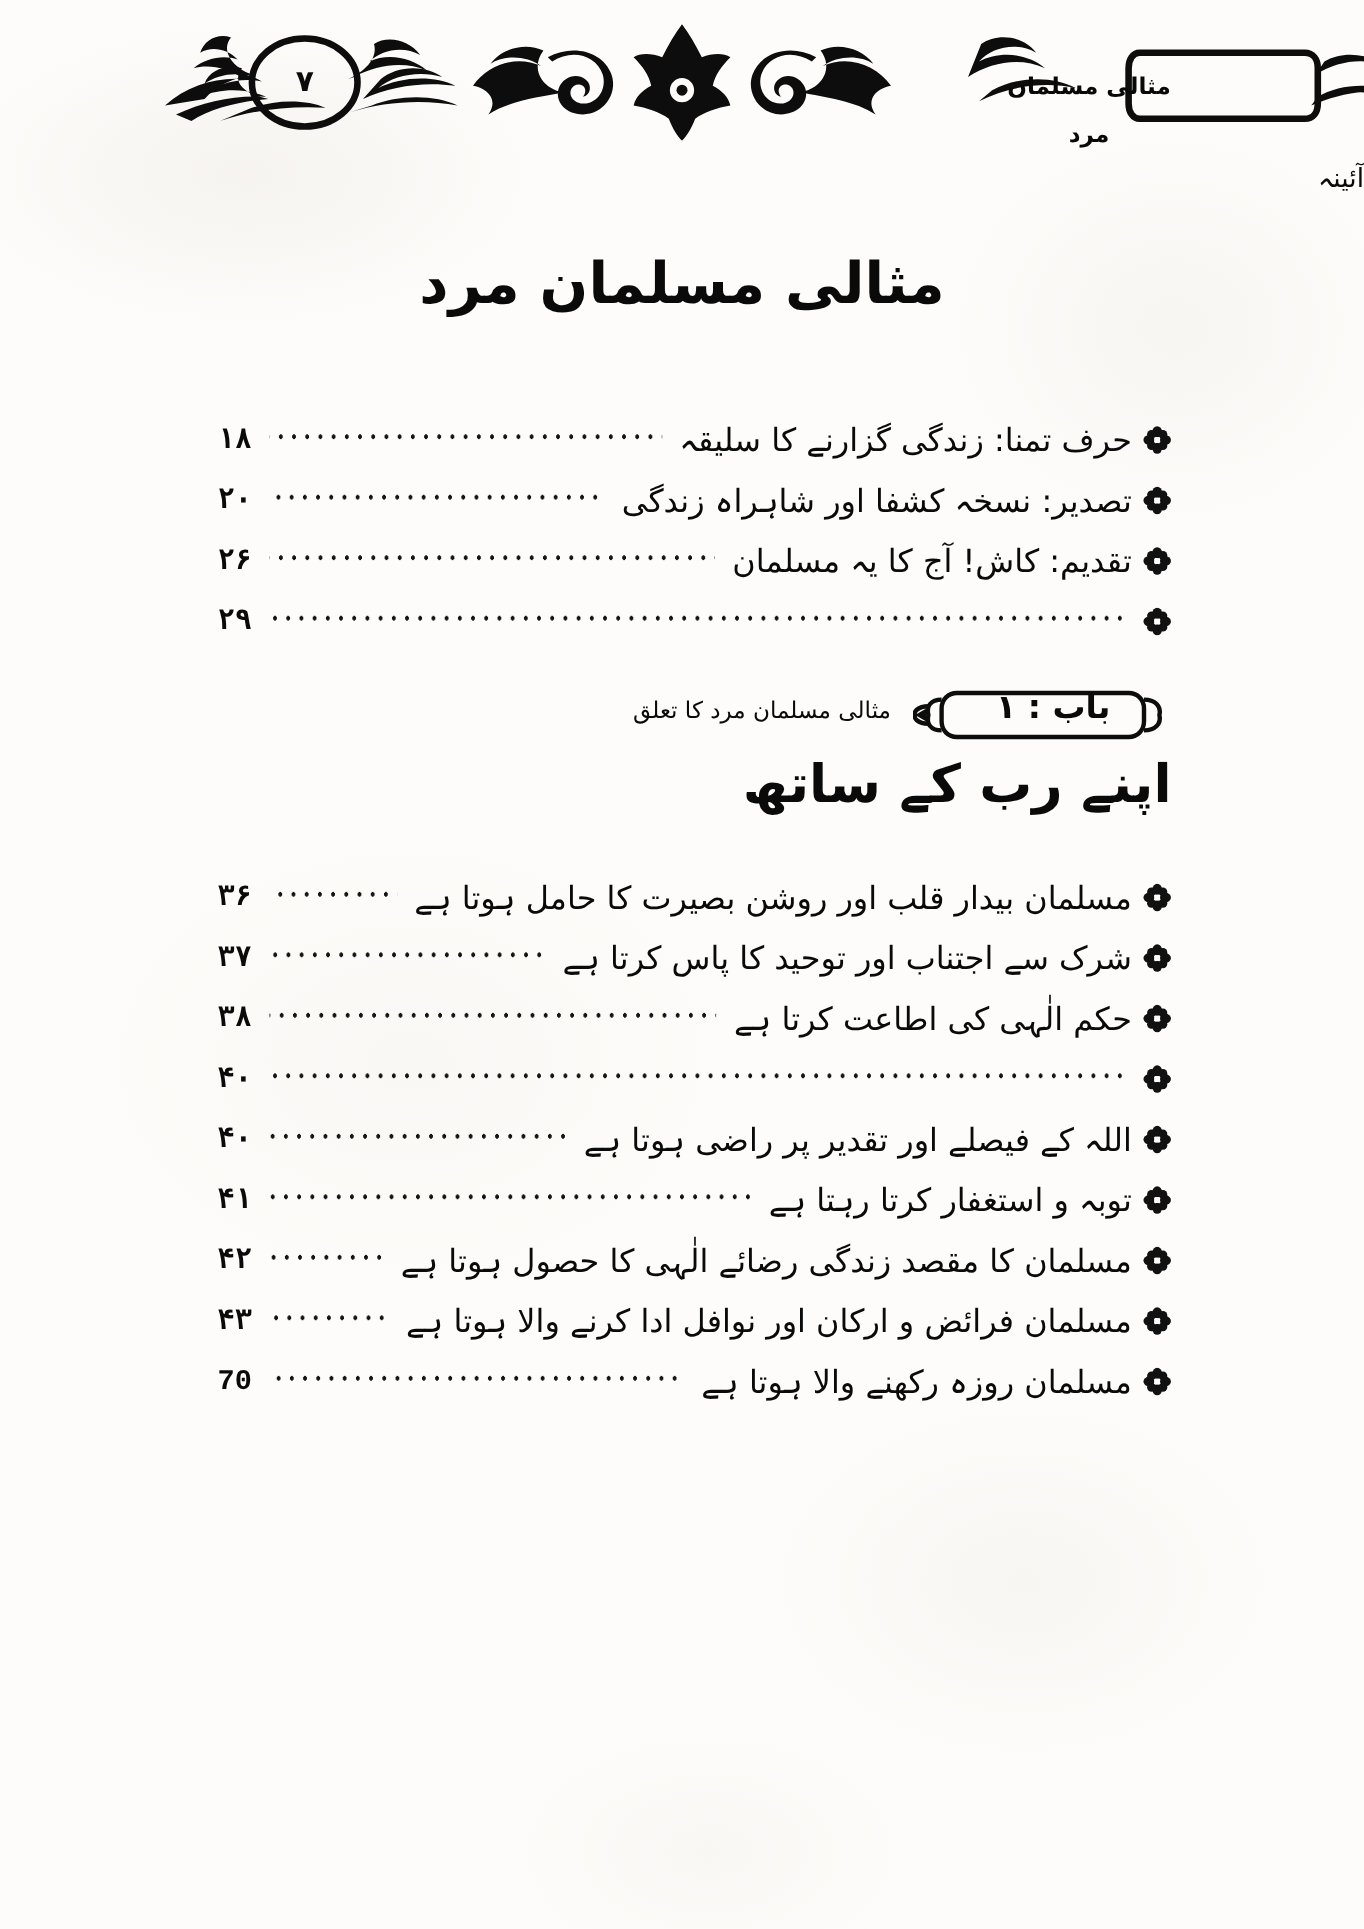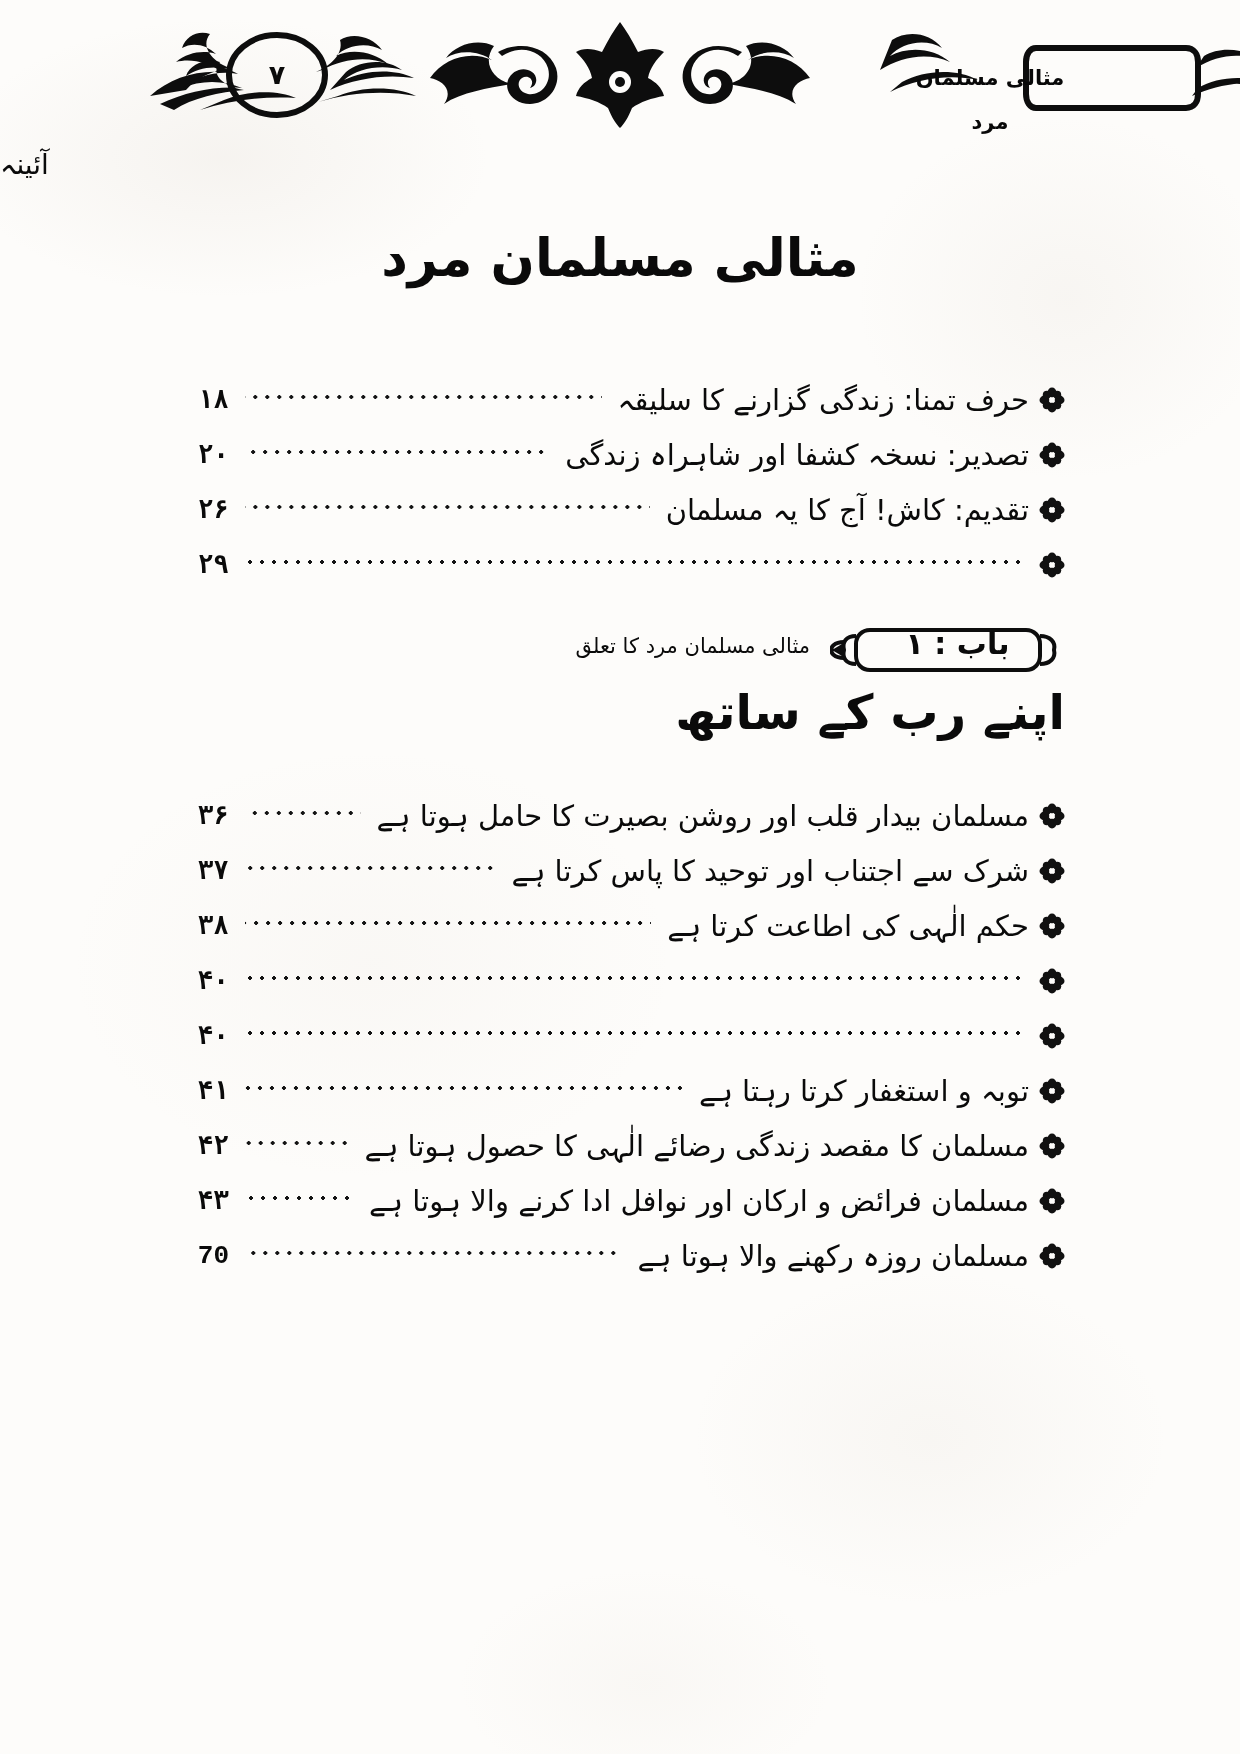--- a/index.html
+++ b/index.html
@@ -70,22 +70,22 @@
     direction: rtl;
     letter-spacing: -0.5px;
   }
 
   
   .aaina {
     position: absolute;
     top: 148px;
     left: 0;
     right: 0;
-    text-align: left;
-    font-size: 28px;
+    text-align: right;
+    font-size: 24px;
     font-weight: 400;
     direction: rtl;
     letter-spacing: 1px;
   }
   .book-title {
     position: absolute;
     top: 228px;
     left: 0;
     right: 0;
     text-align: center;
@@ -440,20 +440,21 @@
           <ellipse cx="5.5" cy="13" rx="5" ry="4.4"></ellipse>
               <ellipse cx="20.5" cy="13" rx="5" ry="4.4"></ellipse>
           <ellipse cx="7.8" cy="7.8" rx="4" ry="4"></ellipse>
               <ellipse cx="18.2" cy="18.2" rx="4" ry="4"></ellipse>
           <ellipse cx="18.2" cy="7.8" rx="4" ry="4"></ellipse>
               <ellipse cx="7.8" cy="18.2" rx="4" ry="4"></ellipse>
           <circle cx="13" cy="13" r="2.6" fill="#fdfcfa"></circle>
             </g>
           </svg>
       </span>
+      <span class="entry-text">اللہ کے فیصلے اور تقدیر پر راضی ہوتا ہے</span>
       <span class="leader"></span>
       <span class="page-num">۴۰</span>
     </div>
 
     <div class="toc-row">
       <span class="bullet">
         <svg width="26" height="26" viewBox="0 0 26 26">
             <g fill="#111">
           <ellipse cx="13" cy="5.5" rx="4.4" ry="5"></ellipse>
               <ellipse cx="13" cy="20.5" rx="4.4" ry="5"></ellipse>

